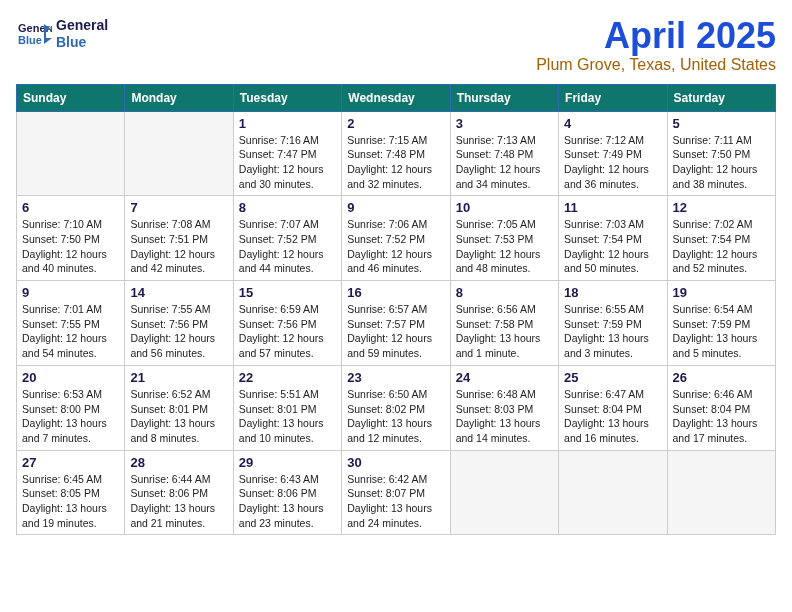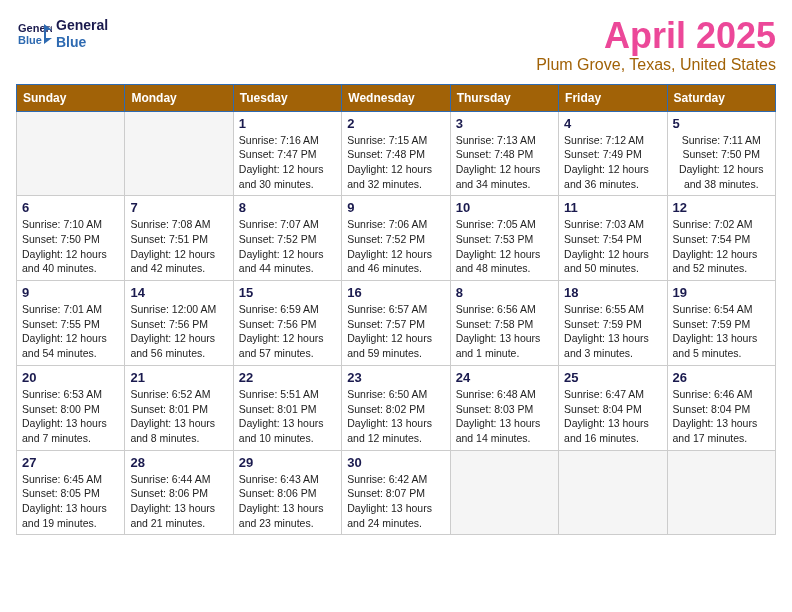--- a/index.html
+++ b/index.html
@@ -30,34 +30,34 @@
     .logo-icon {
       width: 36px;
       height: 36px;
     }
     .title-block {
       text-align: right;
     }
     .calendar-title {
       font-size: 36px;
       font-weight: bold;
-      color: #ec4899;
+      color: #1d4ed8;
       line-height: 1.1;
     }
     .calendar-subtitle {
       font-size: 16px;
       color: #a16207;
     }
     table {
       width: 100%;
       border-collapse: collapse;
       font-size: 11px;
     }
     th {
-      background-color: #a16207;
+      background-color: #0f766e;
       color: #fff;
       text-align: left;
       padding: 6px 6px;
       font-size: 12px;
       font-weight: bold;
       border: 1px solid #2e6ab1;
     }
     td {
       border: 1px solid #ccc;
       vertical-align: top;
@@ -142,21 +142,21 @@
         </td>
         <td>
           <div class="day-number">4</div>
           <div class="day-info" style="white-space: pre-line;">Sunrise: 7:12 AM
 Sunset: 7:49 PM
 Daylight: 12 hours
 and 36 minutes.</div>
         </td>
         <td>
           <div class="day-number">5</div>
-          <div class="day-info" style="white-space: pre-line; text-align: center;">Sunrise: 7:11 AM
+          <div class="day-info" style="white-space: pre-line;">Sunrise: 7:11 AM
 Sunset: 7:50 PM
 Daylight: 12 hours
 and 38 minutes.</div>
         </td>
       </tr>
       <tr>
         <td>
           <div class="day-number">6</div>
           <div class="day-info" style="white-space: pre-line;">Sunrise: 7:10 AM
 Sunset: 7:50 PM
@@ -209,21 +209,21 @@
       <tr>
         <td>
           <div class="day-number">9</div>
           <div class="day-info" style="white-space: pre-line;">Sunrise: 7:01 AM
 Sunset: 7:55 PM
 Daylight: 12 hours
 and 54 minutes.</div>
         </td>
         <td>
           <div class="day-number">14</div>
-          <div class="day-info" style="white-space: pre-line;">Sunrise: 12:00 AM
+          <div class="day-info" style="white-space: pre-line;">Sunrise: 7:55 AM
 Sunset: 7:56 PM
 Daylight: 12 hours
 and 56 minutes.</div>
         </td>
         <td>
           <div class="day-number">15</div>
           <div class="day-info" style="white-space: pre-line;">Sunrise: 6:59 AM
 Sunset: 7:56 PM
 Daylight: 12 hours
 and 57 minutes.</div>

